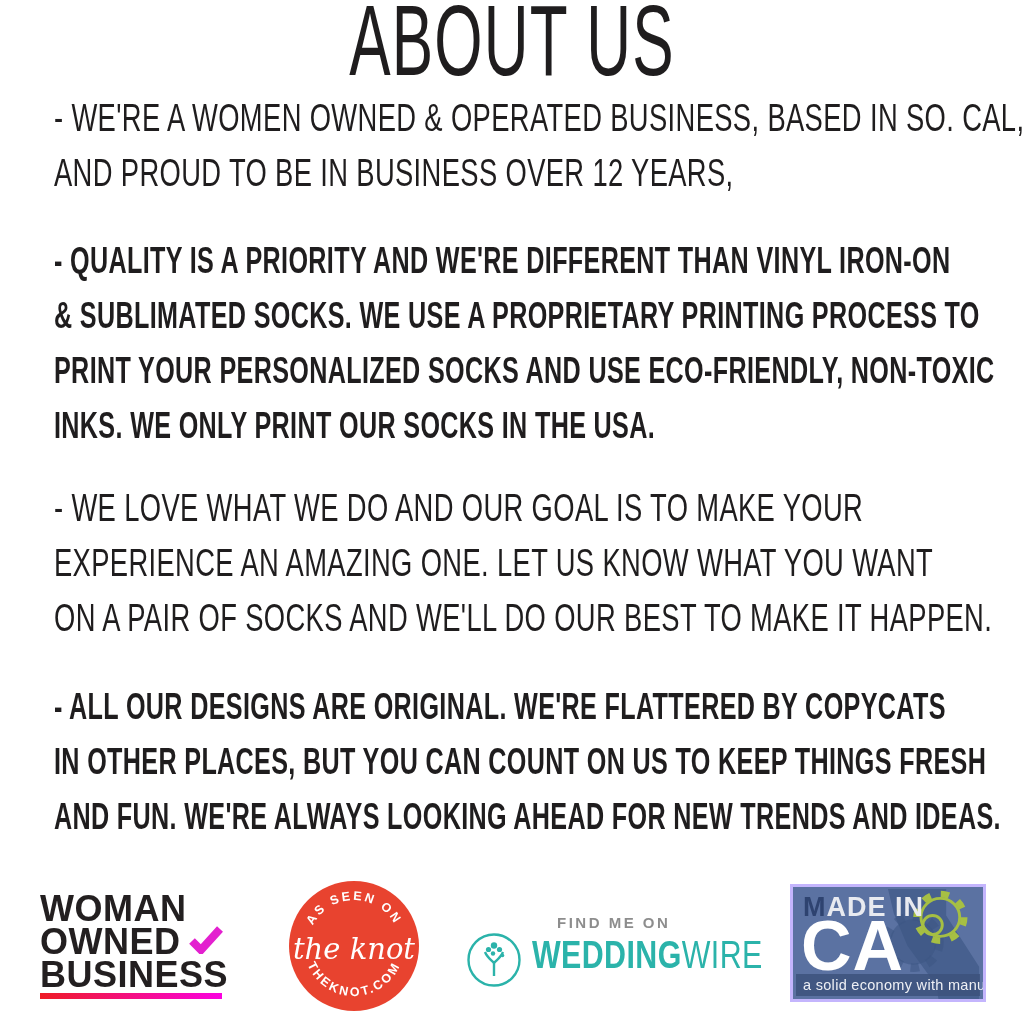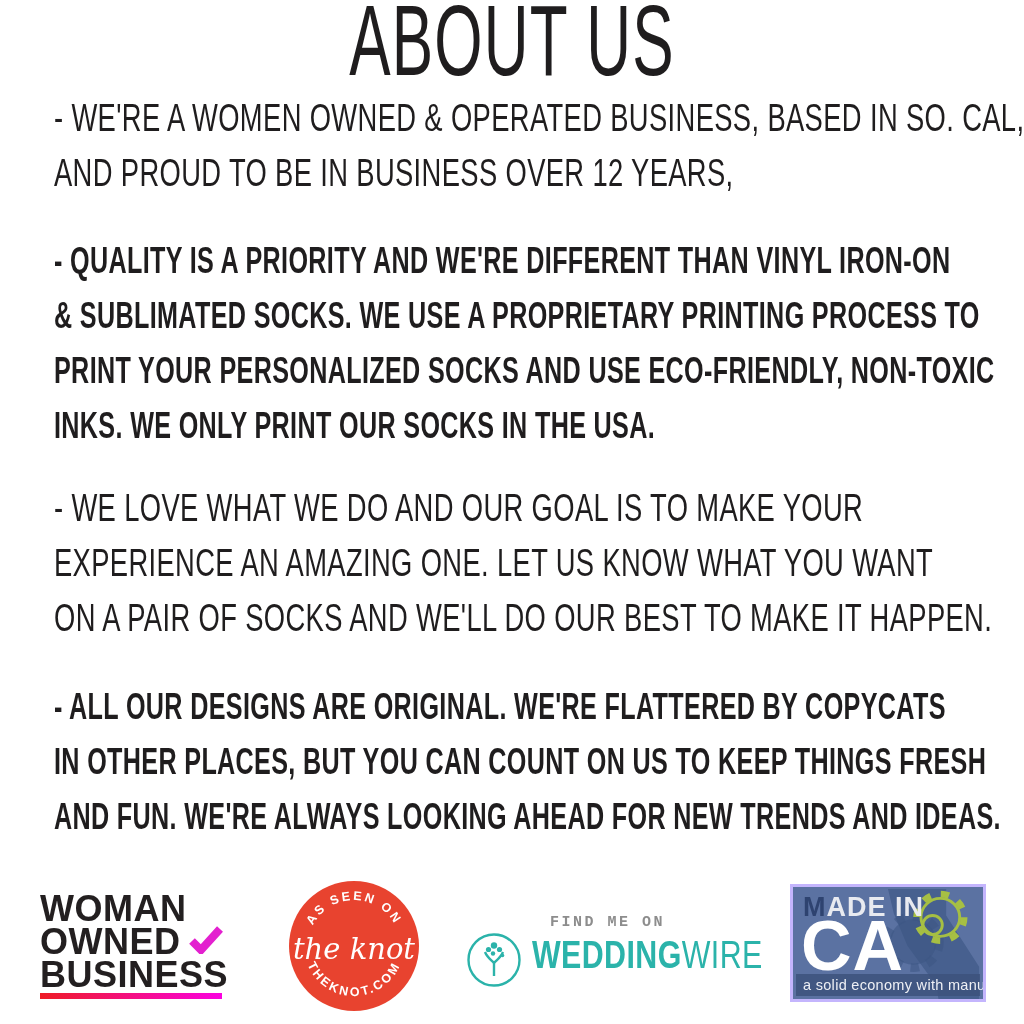--- a/index.html
+++ b/index.html
@@ -30,22 +30,22 @@
   .w-underline{margin-top:2px;width:182px;height:6px;
                background:linear-gradient(90deg,#ee1c25 0%,#fb02e0 100%);}
 
   
   .knot{left:288px;top:880px;width:132px;height:132px;}
 
   
   .ww{left:466px;top:914px;display:flex;align-items:flex-start;}
   .ww-icon{width:56px;height:56px;margin-top:18px;flex:0 0 auto;}
   .ww-textcol{margin-left:10px;}
-  .ww-tag{margin-left:18px;font-size:15px;font-weight:700;letter-spacing:2.5px;
-          color:#8d8d8d;line-height:18px;font-family:Liberation Mono, monospace;}
+  .ww-tag{margin-left:25px;font-size:15px;font-weight:700;letter-spacing:2.5px;
+          color:#8d8d8d;line-height:18px;}
   .ww-mark{margin-top:2px;font-size:38px;line-height:42px;white-space:nowrap;
            transform:scaleX(0.80);transform-origin:0 0;color:#2bb3aa;letter-spacing:0.5px;}
   .ww-mark .b{font-weight:700;}
   .ww-mark .l{font-weight:400;}
 
   
   .ca{left:790px;top:884px;width:196px;height:118px;background:#5b72a2;
       border:3px solid #c4b5fd;box-sizing:border-box;overflow:hidden;}
   .ca-art{position:absolute;inset:0;width:100%;height:100%;}
   .ca-madein{position:absolute;left:10px;top:6px;font-size:27px;font-weight:700;

